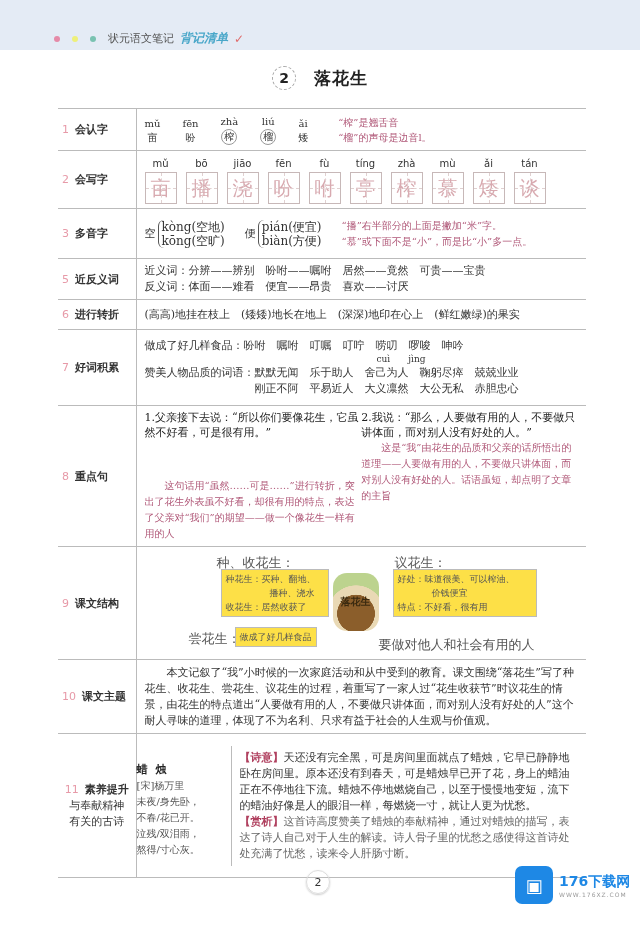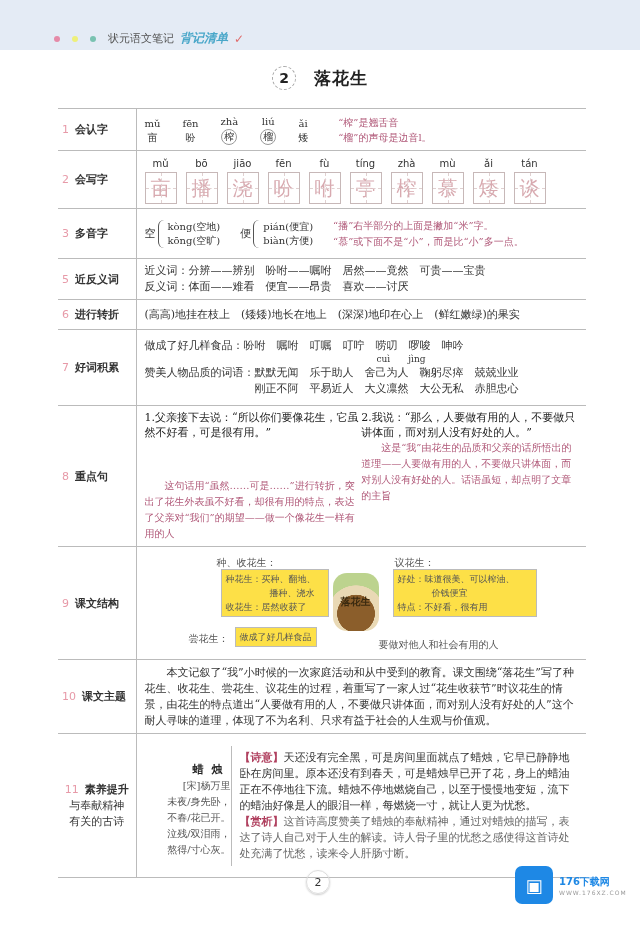--- a/index.html
+++ b/index.html
@@ -21,40 +21,40 @@
   .pinyin-grid { display: flex; gap: 22px; align-items: flex-end; }
   .py-col { display: flex; flex-direction: column; align-items: center; font-size: 10px; line-height: 14px; }
   .circ { border: 1px solid #999; border-radius: 50%; width: 16px; height: 16px; display: inline-flex; align-items: center; justify-content: center; }
   .write-grid { display: flex; gap: 9px; }
   .write-cell { display: flex; flex-direction: column; align-items: center; }
   .write-py { font-family: "DejaVu Sans", sans-serif; font-size: 10px; color: #333; }
   .tian { width: 32px; height: 32px; border: 1px solid #c7b8b8; position: relative; display: flex; align-items: center; justify-content: center; color: #d8aab0; font-size: 20px; }
   .tian::before { content: ""; position: absolute; left: 50%; top: 0; bottom: 0; border-left: 1px dashed #e0d0d0; }
   .tian::after { content: ""; position: absolute; top: 50%; left: 0; right: 0; border-top: 1px dashed #e0d0d0; }
   .brace { display: inline-flex; align-items: center; gap: 2px; }
-  .brace-list { border-left: 1px solid #555; border-radius: 6px 0 0 6px; padding-left: 9px; font-size: 10px; line-height: 14px; }
+  .brace-list { border-left: 1px solid #555; border-radius: 6px 0 0 6px; padding-left: 3px; font-size: 12px; line-height: 14px; }
   .sent-wrap { display: flex; }
   .sent { flex: 1; }
   .sent .q { color: #222; font-size: 11px; line-height: 15px; }
   .sent .a { color: #b05878; font-size: 10px; line-height: 16px; }
   .struct { position: relative; height: 104px; }
   .box { position: absolute; border: 1px solid #bbb; font-size: 9px; line-height: 14px; color: #555; padding: 2px 4px; background: #fde047; }
-  .struct-label { position: absolute; font-size: 10px; color: #555; }
+  .struct-label { position: absolute; font-size: 13px; color: #555; }
   .peanut { position: absolute; left: 188px; top: 22px; width: 46px; height: 58px; border-radius: 14px; background: radial-gradient(circle at 50% 70%, #8b5e2b 0 40%, #e9d9b5 41% 60%, #bcd38e 61%); display: flex; align-items: center; justify-content: center; font-family: "DejaVu Sans", sans-serif; font-size: 10px; font-weight: bold; color: #3a2a10; }
   .theme p { text-indent: 2em; font-size: 11px; line-height: 16px; }
   .poem-wrap { display: flex; }
-  .poem { width: 95px; text-align: right; font-size: 10px; line-height: 16px; color: #555; border-right: 1px solid #bbb; padding-top: 16px; }
+  .poem { width: 95px; text-align: left; font-size: 10px; line-height: 16px; color: #555; border-right: 1px solid #bbb; padding-top: 16px; }
   .poem .pt { font-weight: bold; color: #222; font-size: 11px; letter-spacing: 8px; }
   .poem-text { flex: 1; padding: 4px 8px; font-size: 11px; line-height: 16px; }
   .poem-text .tag { font-weight: bold; color: #b0405f; }
   .pagenum { position: absolute; left: 306px; top: 870px; width: 24px; height: 24px; border-radius: 50%; border: 1px solid #ddd; display: flex; align-items: center; justify-content: center; font-family: "DejaVu Sans", sans-serif; font-size: 11px; box-shadow: 0 1px 2px #ccc; }
   .wm { position: absolute; left: 515px; top: 866px; display: flex; align-items: center; gap: 6px; }
   .wm-logo { width: 38px; height: 38px; border-radius: 7px; background: #1e88e5; display: flex; align-items: center; justify-content: center; color: #fff; font-size: 18px; }
   .wm-text { display: flex; flex-direction: column; }
-  .wm-t1 { font-family: "DejaVu Sans", sans-serif; font-weight: bold; color: #1e88e5; font-size: 10px; }
+  .wm-t1 { font-family: "DejaVu Sans", sans-serif; font-weight: bold; color: #1e88e5; font-size: 14px; }
   .wm-t2 { font-family: "DejaVu Sans", sans-serif; color: #999; font-size: 6px; letter-spacing: 1px; }
 </style>
 </head>
 <body>
 
 <div class="topband"></div>
 <div class="brand">
   <span class="dot" style="background:#e58aa8"></span>
   <span class="dot" style="background:#eef07a"></span>
   <span class="dot" style="background:#79c2b1"></span>

